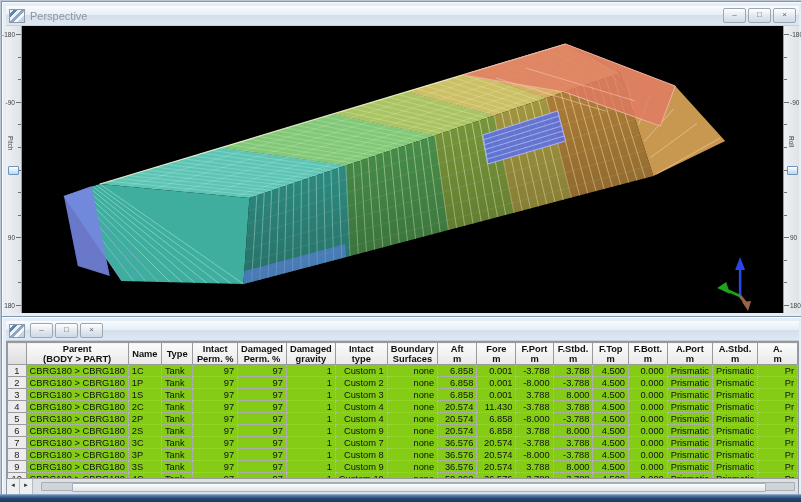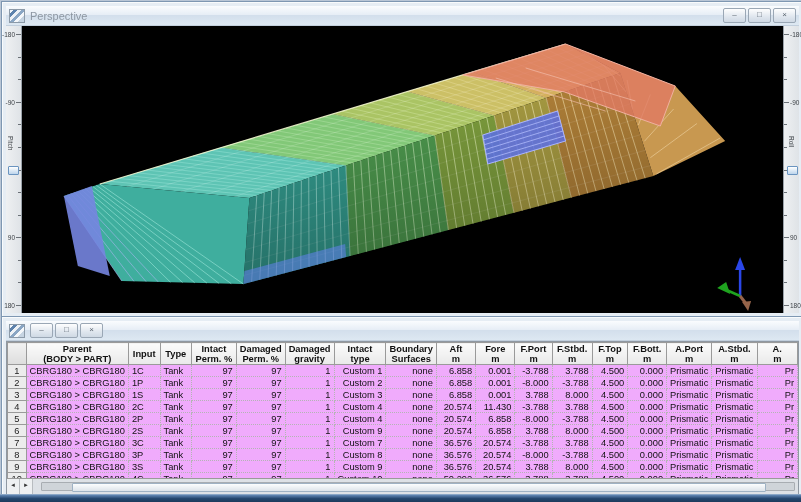--- a/index.html
+++ b/index.html
@@ -28,21 +28,21 @@
   .ruler.left .tick{right:0;} .ruler.right .tick{left:0;}
   .tick.major{width:5px;} .tick.minor{width:3px;}
   .tlabel{position:absolute;font-size:6.5px;line-height:7px;color:#3a3f44;white-space:nowrap;}
   .ruler.left .tlabel{right:6px;} .ruler.right .tlabel{left:6px;}
   .rname{position:absolute;font-size:6.5px;color:#3a3f44;writing-mode:vertical-rl;}
   .thumb{position:absolute;width:9px;height:7px;border:1px solid #6a94c0;border-radius:1px;
     background:linear-gradient(#ffffff,#bdd5ec);}
   .canvas{flex:1;position:relative;background:#000;}
   .canvas svg{position:absolute;inset:0;width:100%;height:100%;}
   
-  #grid-wrap{height:136px;overflow:hidden;background:#f0abfc;border:1px solid #8f98a2;border-bottom:none;}
+  #grid-wrap{height:136px;overflow:hidden;background:#84cc16;border:1px solid #8f98a2;border-bottom:none;}
   table{border-collapse:collapse;table-layout:fixed;}
   th,td{font-size:9.3px;padding:0 3px;white-space:nowrap;overflow:hidden;}
   thead th{background:linear-gradient(#fbfbfb,#e9e9e9);border:1px solid #9a9a9a;
     font-weight:bold;text-align:center;height:21px;line-height:10px;color:#111;}
   th.corner{background:linear-gradient(#f2f2f2,#dddddd);}
   tbody td{height:11px;border-right:1px dotted #b5b5b5;border-bottom:1px dotted #b5b5b5;color:#111;}
   td.rn{background:#ececec;border:1px solid #9a9a9a;text-align:center;color:#222;}
   td.al{text-align:left;} td.ar{text-align:right;}
   
   #tabbar{height:15px;display:flex;align-items:stretch;background:#dde1e6;
@@ -324,21 +324,21 @@
           <col style="width:70px">
         </colgroup>
         <thead>
           <tr>
             <th class="corner"></th>
             <th>
               <div>Parent</div>
               <div>(BODY &gt; PART)</div>
             </th>
             <th>
-              <div>Input</div>
+              <div>Name</div>
             </th>
             <th>
               <div>Type</div>
             </th>
             <th>
               <div>Intact</div>
               <div>Perm. %</div>
             </th>
             <th>
               <div>Damaged</div>

